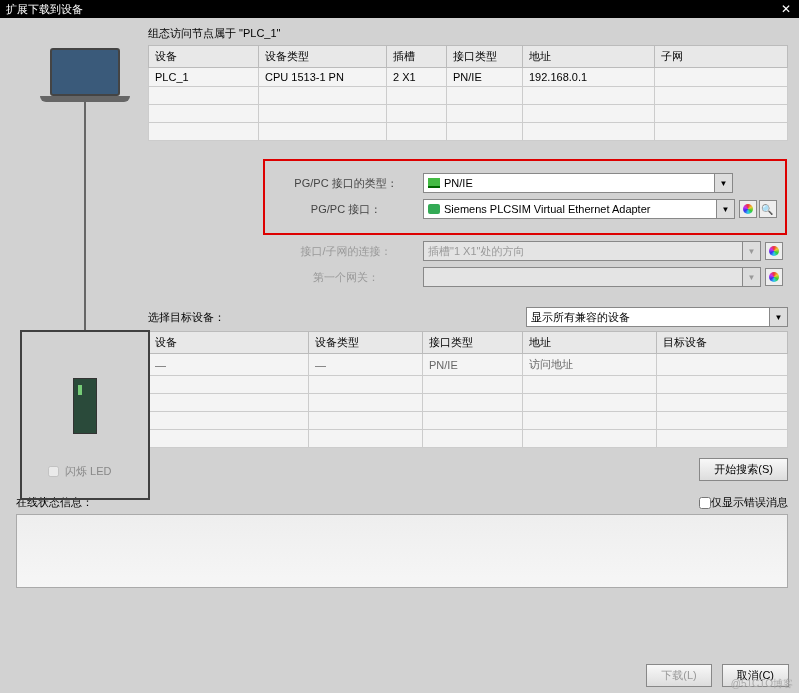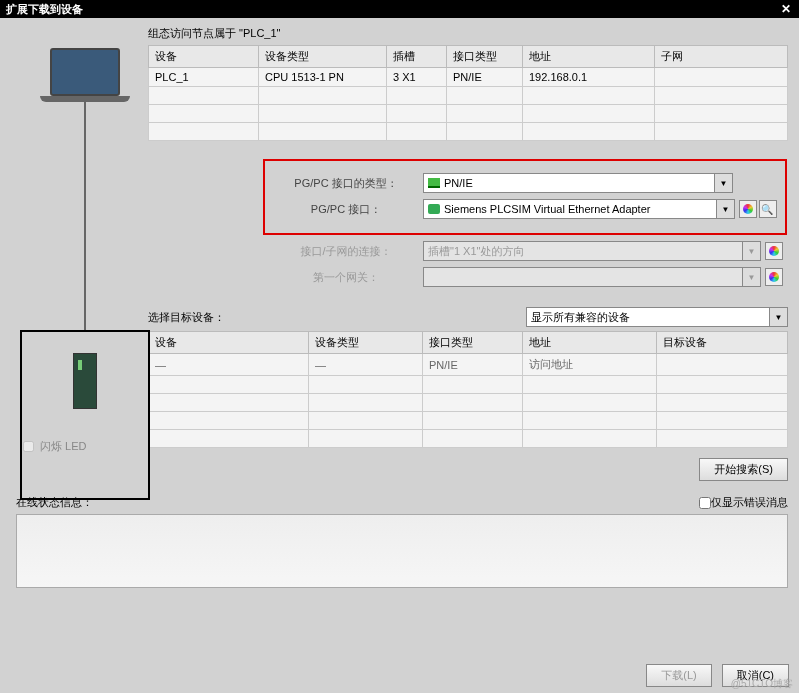--- a/index.html
+++ b/index.html
@@ -1,25 +1,25 @@
 <!DOCTYPE html>
 <html><head>
   <meta charset="utf-8">
   <style>
     * { margin:0; padding:0; box-sizing:border-box; font-family:"Microsoft YaHei",Arial,sans-serif; font-size:11px; }
     body { background:#d2d2d2; width:799px; height:693px; position:relative; overflow:hidden; }
-    .title-bar { background:#000; color:#fff; height:18px; padding:2px 6px; display:flex; justify-content:space-between; align-items:center;font-weight:bold; }
+    .title-bar { background:#000; color:#fff; height:18px; padding:2px 6px; display:flex; justify-content:space-between; align-items:center; }
     .close-x { width:14px; height:14px; display:flex; align-items:center; justify-content:center; cursor:pointer; font-size:12px; }
     .content { padding:8px; position:relative; }
     .device-col { position:absolute; left:20px; top:30px; width:130px; height:460px; }
     .laptop { width:100px; margin:0 auto; }
     .laptop-screen { width:70px; height:48px; background:#3a5a7a; border:2px solid #444; border-radius:3px; margin:0 auto; }
     .laptop-base { width:90px; height:6px; background:#666; border-radius:0 0 6px 6px; margin:0 auto; }
     .wire { width:2px; height:230px; background:#666; margin:0 auto; }
-    .plc-box { border:2px solid #000000; padding:1px; margin-top:-2px; height:170px; }
+    .plc-box { border:2px solid #404040; padding:26px; margin-top:-2px; height:170px; }
     .plc-device { width:24px; height:56px; background:#2a4a3a; border:1px solid #333; margin:20px auto 30px; position:relative; }
     .plc-device::before { content:""; position:absolute; left:4px; top:6px; width:4px; height:10px; background:#7c7; }
     .led-row { display:flex; align-items:center; gap:6px; color:#888; }
     .led-row input { width:11px; height:11px; }
     .main { margin-left:140px; }
     .section-label { font-size:11px; margin-bottom:4px; }
     table { width:640px; border-collapse:collapse; background:#0ea5e9; border:1px solid #aaa; }
     th { background:#e8e8e8; border:1px solid #bbb; padding:3px 6px; text-align:left; font-weight:normal; }
     td { border:1px solid #ccc; padding:3px 6px; height:18px; background:#f4f4f4; }
     .t1 th:nth-child(1),.t1 td:nth-child(1){width:110px}
@@ -96,21 +96,21 @@
         <th>插槽</th>
             <th>接口类型</th>
         <th>地址</th>
             <th>子网</th>
       </tr>
         </thead>
       <tbody>
         <tr>
           <td>PLC_1</td>
             <td>CPU 1513-1 PN</td>
-          <td>3 X1</td>
+          <td>2 X1</td>
             <td>PN/IE</td>
           <td>192.168.0.1</td>
             <td></td>
         </tr>
         <tr>
             <td></td>
             <td></td>
             <td></td>
             <td></td>
             <td></td>

